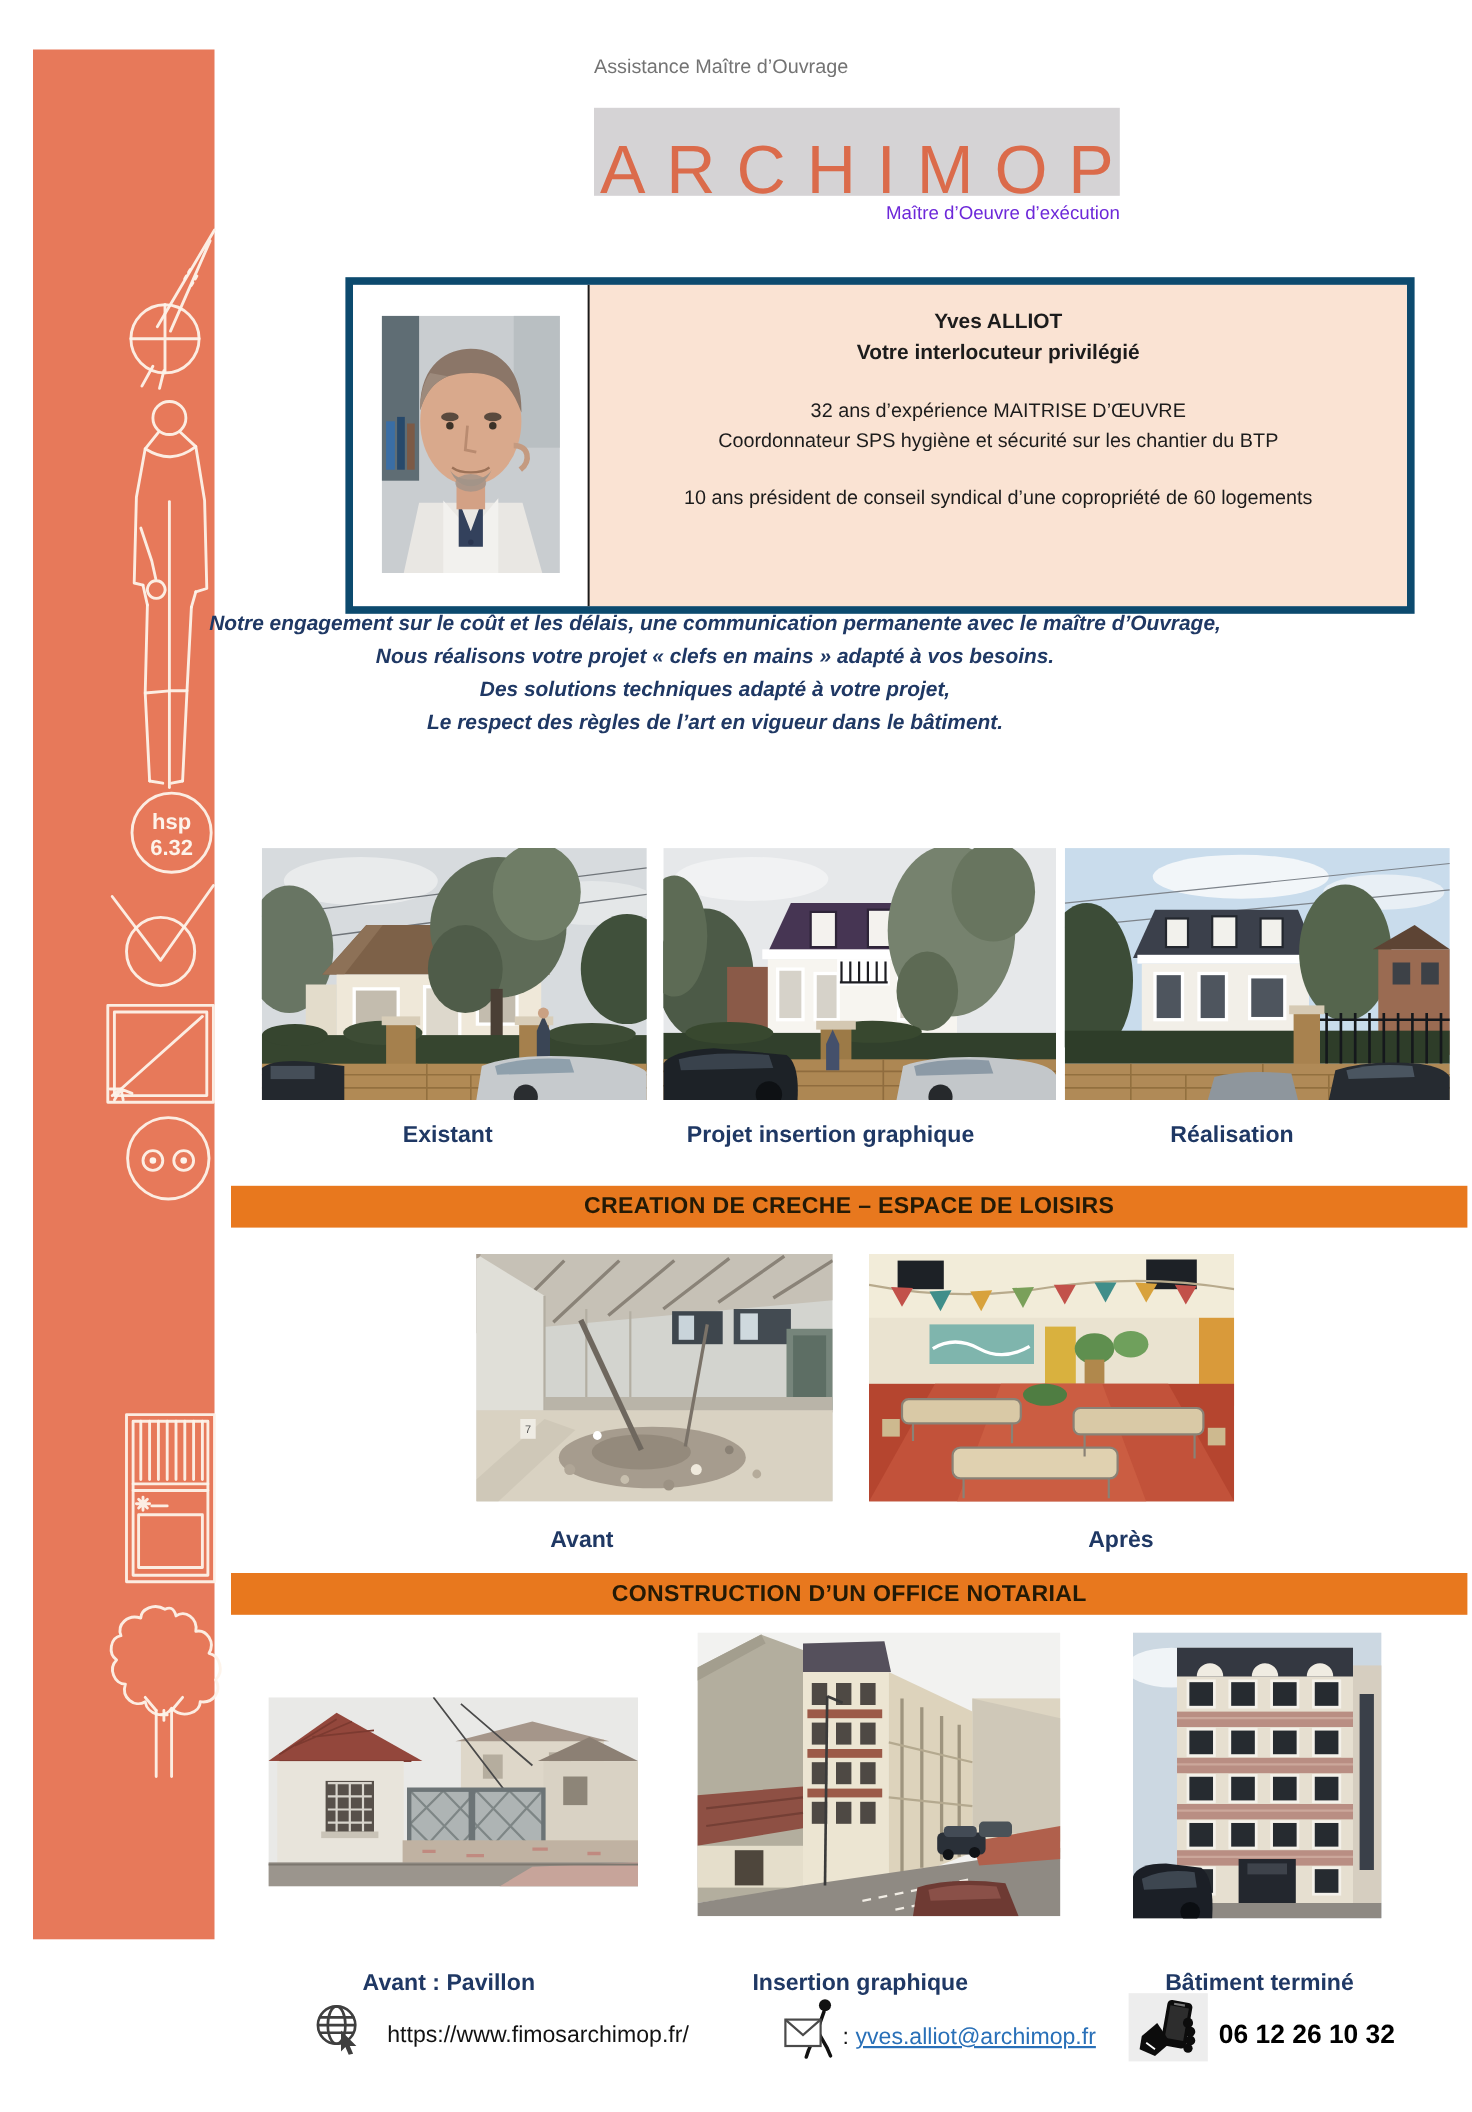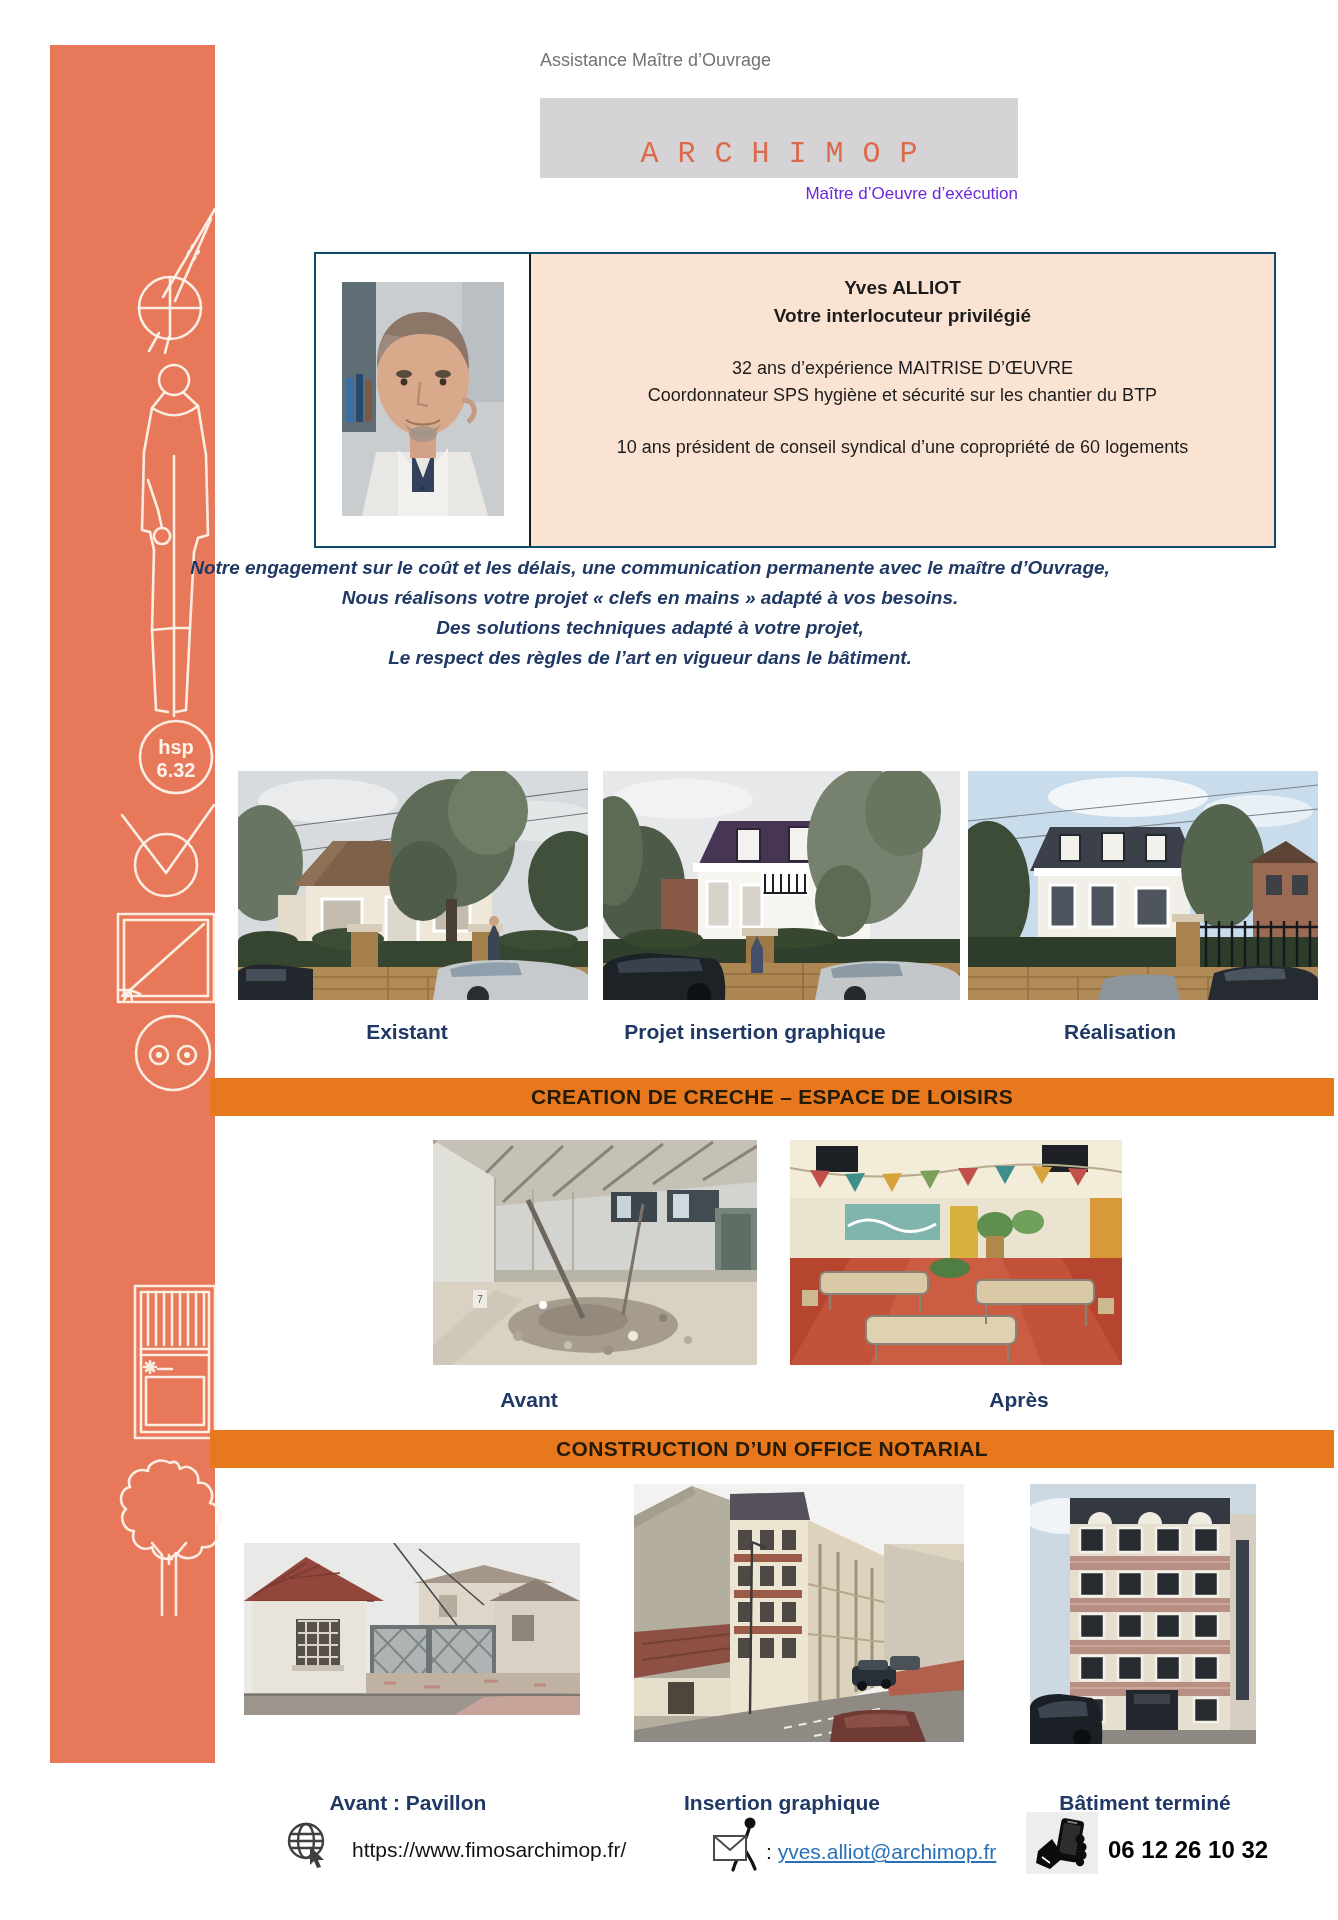--- a/index.html
+++ b/index.html
@@ -1,30 +1,30 @@
 <!DOCTYPE html>
 <html><head>
 <meta charset="utf-8">
 <style>
   html,body{margin:0;padding:0;background:#ffffff;}
   .page{position:relative;width:1338px;height:1920px;background:#ffffff;overflow:hidden;
         font-family:"Liberation Sans",sans-serif;color:#1c1c1c;}
   
-  .sidebar{position:absolute;left:30px;top:45px;width:165px;height:1718px;background:#e7795a;margin-left:20px;}
+  .sidebar{position:absolute;left:30px;top:45px;width:165px;height:1718px;background:#e7795a;}
   .sidebar svg{position:absolute;overflow:visible;}
   .sk{stroke:#fdf3ea;stroke-width:2.6;fill:none;stroke-linecap:round;stroke-linejoin:round;opacity:.95;}
   
   .tag-top{position:absolute;left:540px;top:50px;font-size:18px;color:#737373;}
   .logo-box{position:absolute;left:540px;top:98px;width:478px;height:80px;background:#d5d3d5;
             display:flex;align-items:center;justify-content:center;}
-  .logo-text{font-family:Liberation Mono, monospace;font-size:30px;color:#db6b4b;
+  .logo-text{font-family:Liberation Sans, sans-serif;font-size:62px;color:#db6b4b;
              letter-spacing:19px;text-indent:19px;white-space:nowrap;margin-top:32px;}
   .tag-bottom{position:absolute;left:540px;top:184px;width:478px;text-align:right;font-size:17px;color:#6d28d9;}
   
-  .profile{position:absolute;left:314px;top:252px;width:958px;height:292px;border:2px solid #0c4a6e;
+  .profile{position:absolute;left:314px;top:252px;width:958px;height:292px;border:7px solid #0c4a6e;
            display:flex;background:#ffffff;}
   .profile-photo-cell{width:213px;position:relative;background:#ffffff;}
   .profile-photo{position:absolute;left:26px;top:28px;width:162px;height:234px;}
   .profile-info{flex:1;background:#fae3d3;border-left:2px solid #1a1a1a;text-align:center;padding-top:20px;}
   .p-name{font-size:19px;font-weight:bold;line-height:28px;}
   .p-line{font-size:18px;line-height:27px;}
   .p-gap{height:25px;}
   
   .pitch{position:absolute;left:190px;top:553px;width:920px;text-align:center;color:#1f3864;
          font-weight:bold;font-style:italic;font-size:19px;line-height:30px;}

